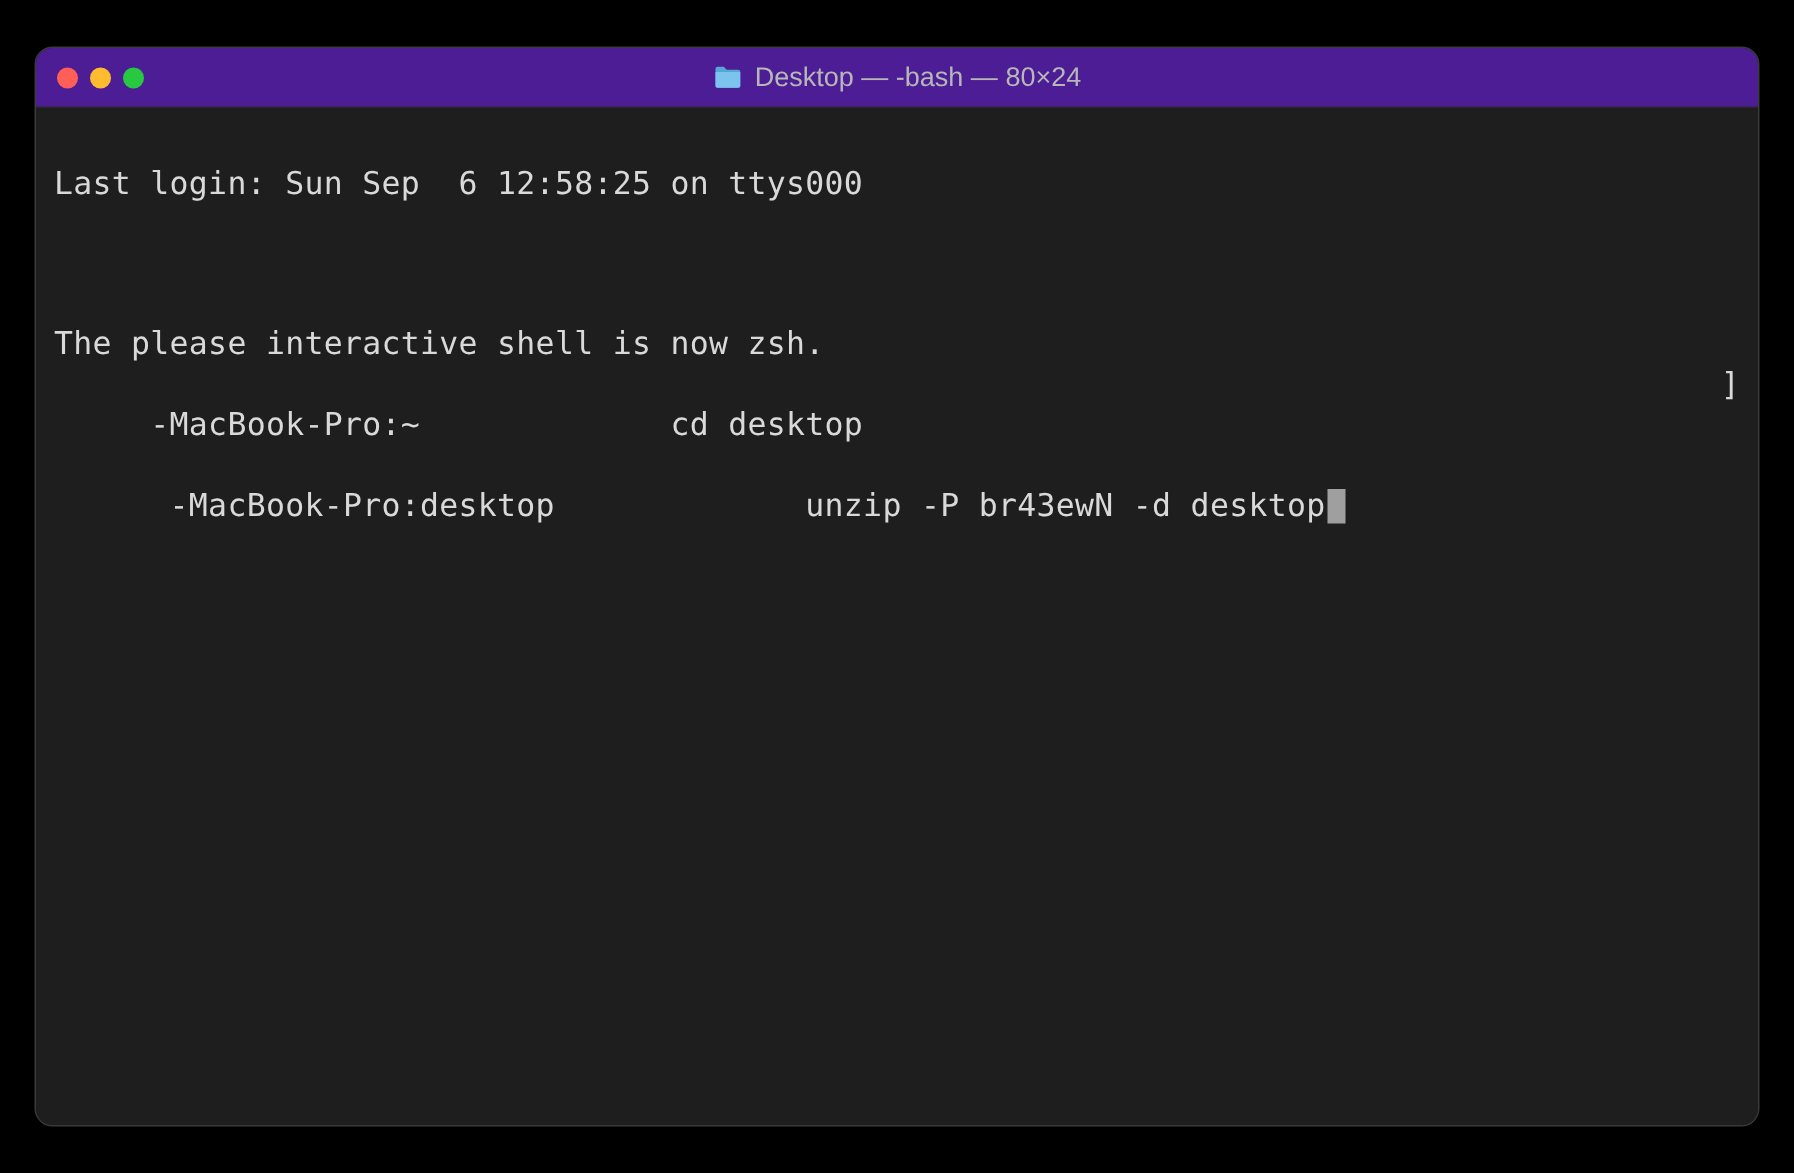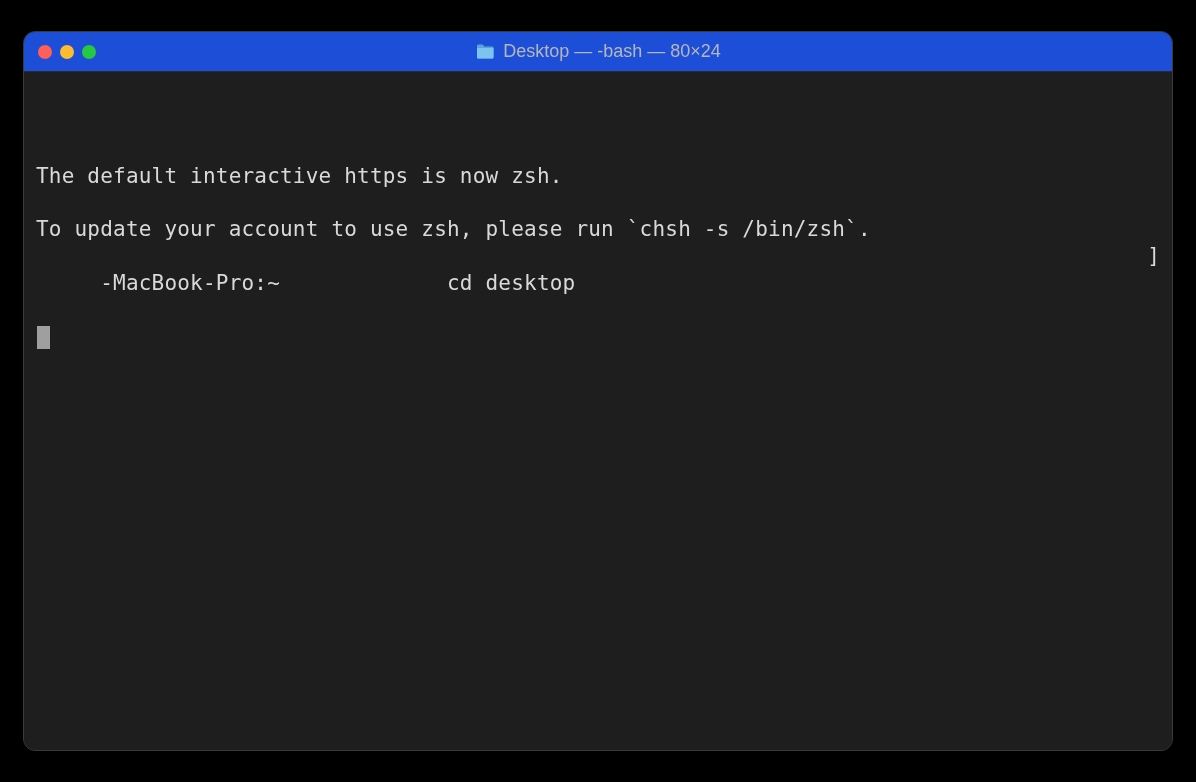--- a/index.html
+++ b/index.html
@@ -25,21 +25,21 @@
       border-radius: 12px;
       overflow: hidden;
       box-shadow: 0 20px 60px rgba(0,0,0,0.5);
       display: flex;
       flex-direction: column;
       border: 1px solid #3a3a3a;
     }
 
     .titlebar {
       height: 40px;
-      background: #1d4ed8;
+      background: #4c1d95;
       display: flex;
       align-items: center;
       position: relative;
       border-bottom: 1px solid #2a2a2a;
       flex-shrink: 0;
     }
 
     .traffic-lights {
       display: flex;
       gap: 8px;
@@ -127,21 +127,21 @@
         <svg viewBox="0 0 20 16" width="20" height="16">
           <path d="M2 2 C2 1 2.5 0.5 3.5 0.5 L7.5 0.5 L9.5 2.5 L17 2.5 C18 2.5 18.5 3 18.5 4 L18.5 13 C18.5 14 18 14.5 17 14.5 L3.5 14.5 C2.5 14.5 2 14 2 13 Z" fill="#56a7d8"></path>
           <path d="M2 4 L18.5 4 L18.5 13 C18.5 14 18 14.5 17 14.5 L3.5 14.5 C2.5 14.5 2 14 2 13 Z" fill="#7cc3ee"></path>
         </svg>
       </span>
       <span>Desktop — -bash — 80×24</span>
     </div>
   </div>
 
   <div class="terminal-body">
+<span class="terminal-line">Last login: Sun Sep  6 12:58:25 on ttys000</span>
 <span class="terminal-line"></span>
-<span class="terminal-line">The default interactive https is now zsh.</span>
-<span class="terminal-line">To update your account to use zsh, please run `chsh -s /bin/zsh`.</span>
+<span class="terminal-line">The please interactive shell is now zsh.</span>
 <span class="terminal-line">     -MacBook-Pro:~             cd desktop</span>
-<span class="terminal-line"><span class="cursor"></span></span>
+<span class="terminal-line"><span>      -MacBook-Pro:desktop             unzip -P br43ewN -d desktop</span><span class="cursor"></span></span>
     <span class="right-bracket">]</span>
   </div>
 
 </div>
 
 </body></html>

